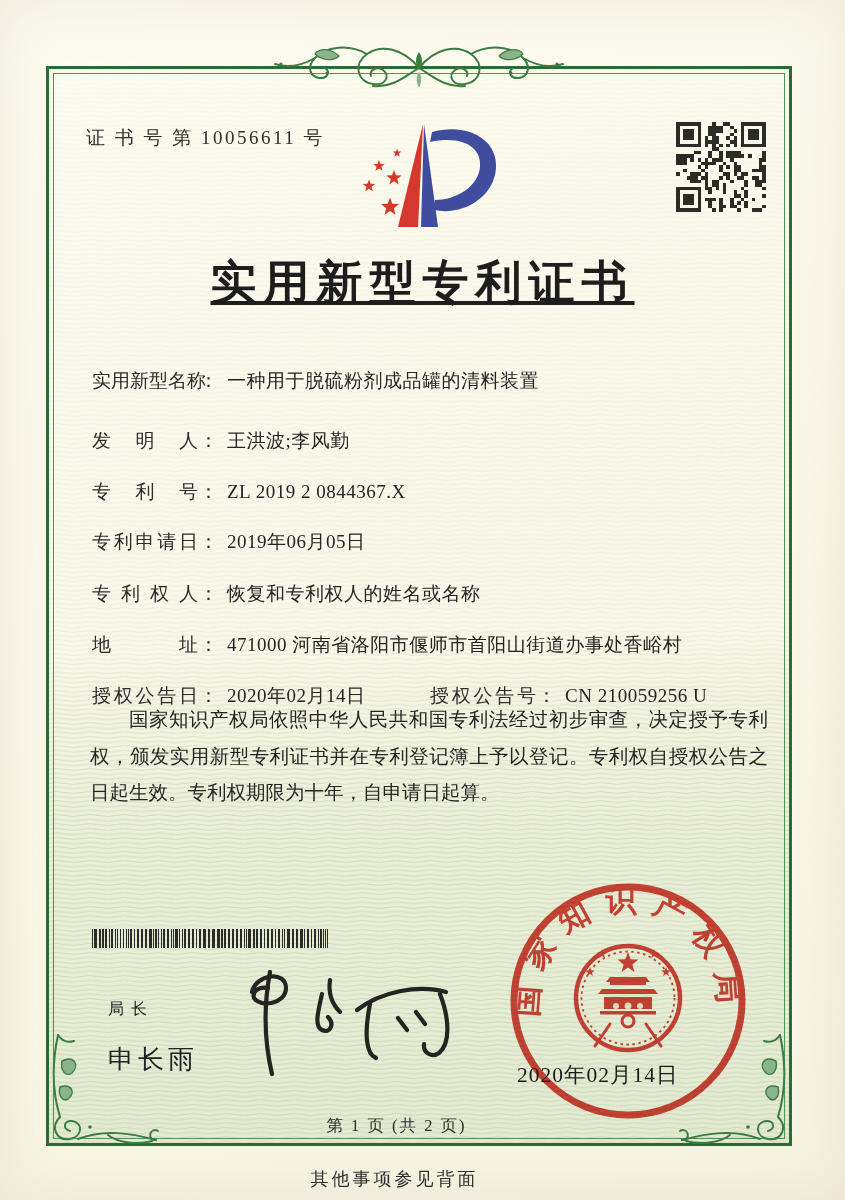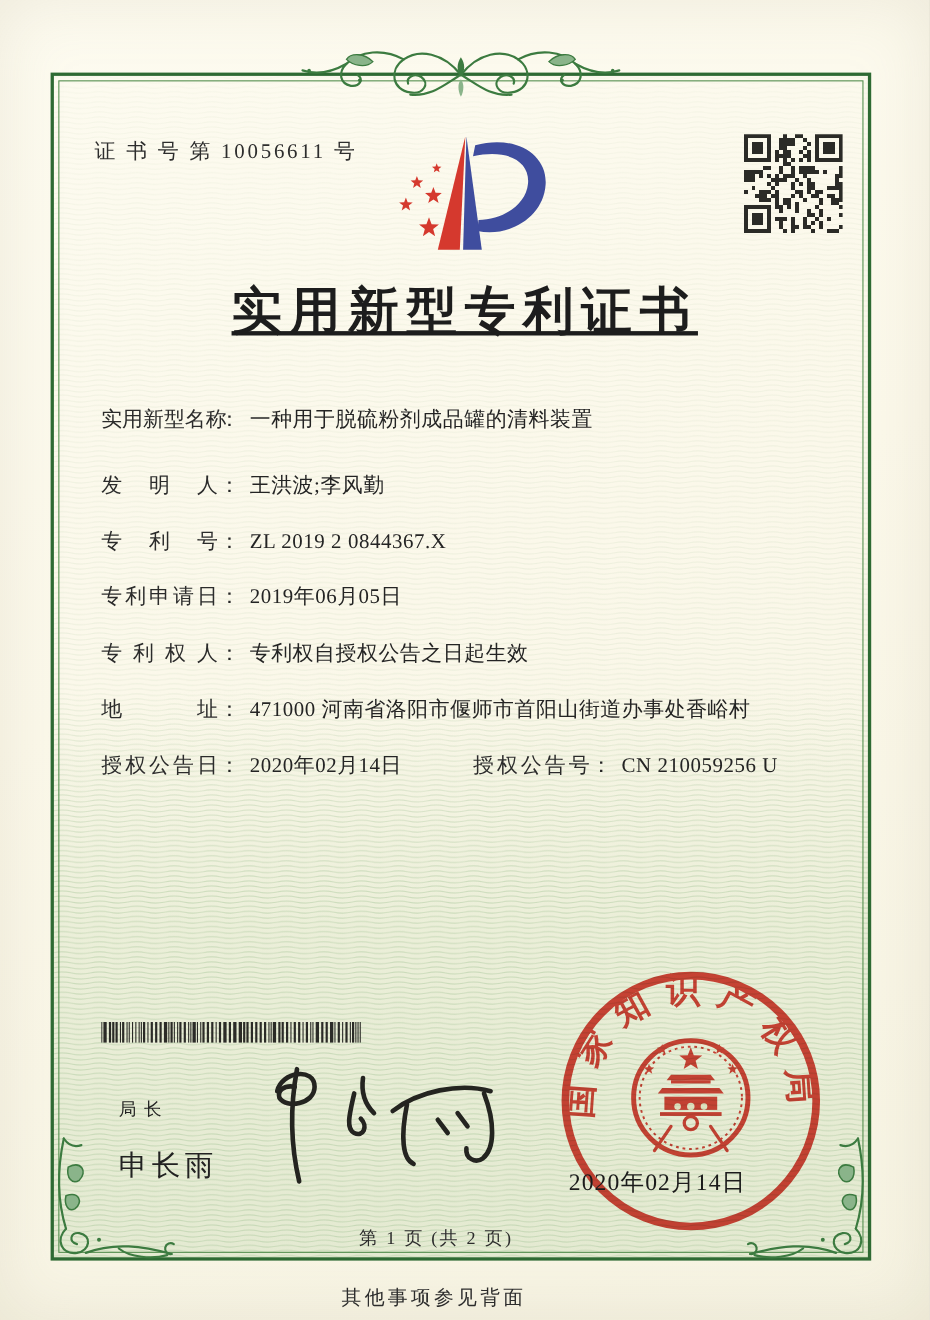--- a/index.html
+++ b/index.html
@@ -421,21 +421,21 @@
         <span>请</span>
         <span>日</span>
       </span><span class="colon">：</span><span class="fvalue">2019年06月05日</span>
   </div>
   <div class="row" style="top:581px;">
     <span class="flabel jchars">
         <span>专</span>
         <span>利</span>
         <span>权</span>
         <span>人</span>
-      </span><span class="colon">：</span><span class="fvalue">专利权自授权公告之日起生效</span>
+      </span><span class="colon">：</span><span class="fvalue">恢复和专利权人的姓名或名称</span>
   </div>
   <div class="row" style="top:632px;">
     <span class="flabel jchars">
         <span>地</span>
         <span>址</span>
       </span><span class="colon">：</span><span class="fvalue">471000 河南省洛阳市偃师市首阳山街道办事处香峪村</span>
   </div>
   <div class="row" style="top:683px;">
     <span class="flabel jchars">
         <span>授</span>
@@ -449,20 +449,21 @@
           <span>授</span>
           <span>权</span>
           <span>公</span>
           <span>告</span>
           <span>号</span>
         </span><span class="colon">：</span><span class="fvalue">CN 210059256 U</span>
     </span>
   </div>
 
   <div class="abs paras">
+    <p>国家知识产权局依照中华人民共和国专利法经过初步审查，决定授予专利权，颁发实用新型专利证书并在专利登记簿上予以登记。专利权自授权公告之日起生效。专利权期限为十年，自申请日起算。</p>
   </div>
 
   <svg class="abs" id="barcode-svg" style="left:92px;top:929px;" width="240" height="19" viewBox="0 0 240 19">
       <rect x="0" y="0" width="1" height="19" fill="#2b2b27"></rect>
       <rect x="2" y="0" width="3" height="19" fill="#2b2b27"></rect>
       <rect x="7" y="0" width="2" height="19" fill="#2b2b27"></rect>
       <rect x="10" y="0" width="2" height="19" fill="#2b2b27"></rect>
       <rect x="13" y="0" width="2" height="19" fill="#2b2b27"></rect>
       <rect x="17" y="0" width="1" height="19" fill="#2b2b27"></rect>
       <rect x="19" y="0" width="2" height="19" fill="#2b2b27"></rect>

